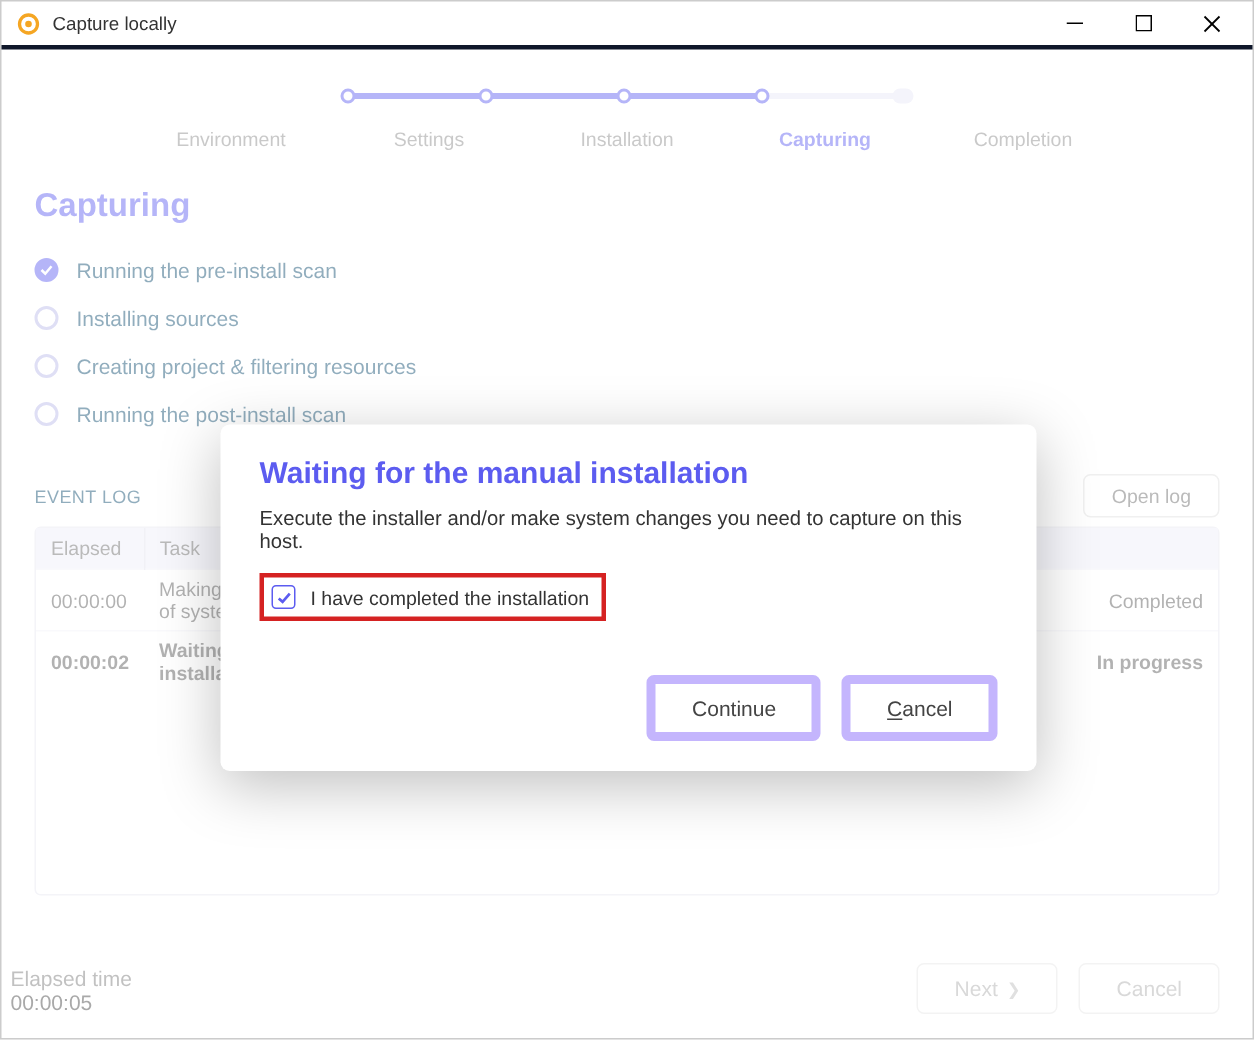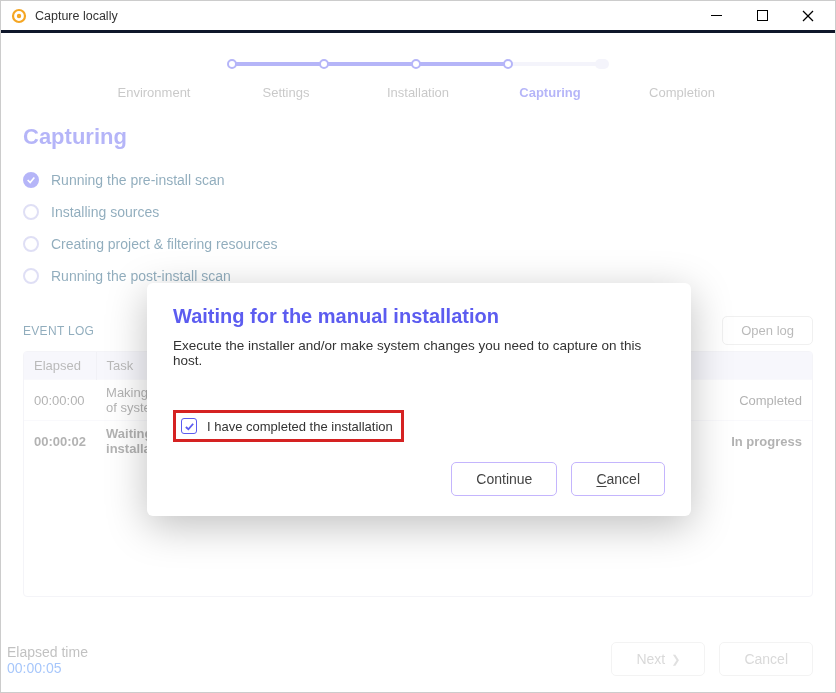--- a/index.html
+++ b/index.html
@@ -106,21 +106,21 @@
       text-align: left; padding: 6px 10px; border-right: 1px solid #e0e0ec;
     }
     .log-table thead th:last-child { border-right: none; }
     .log-table tbody td { padding: 5px 10px; color: #555; border-top: 1px solid #f2f2f8; }
     .log-table tbody tr.bold td { font-weight: 600; }
 
     .footer {
       position: absolute; left: 6px; right: 22px; bottom: 16px;
     }
     .elapsed-label { color: #777; font-size: 14px; }
-    .elapsed-val { color: #3b82f6; font-size: 14px; }
+    .elapsed-val { color: #404040; font-size: 14px; }
     .footer-btns {
       position: absolute; right: 0; bottom: 0; display: flex; gap: 14px;
     }
     .mainbtn {
       padding: 8px 24px; font-size: 14px; color: #aaa;
       background: #fff; border: 1px solid #e5e5e5; border-radius: 5px;
       display: flex; align-items: center; gap: 6px;
     }
     .chev-right { font-size: 11px; color: #bbb; }
 
@@ -140,34 +140,34 @@
       box-shadow: 0 10px 40px rgba(0,0,0,0.25);
       padding: 22px 26px 20px 26px;
       z-index: 10;
     }
     .modal-title { color: #5C5CF0; font-size: 20px; font-weight: 600; margin-bottom: 10px;}
     .modal-sub { font-size: 13.5px; color: #333; margin-bottom: 14px;}
     .chk-hl {
       border: 3px solid #d52222; padding: 5px 8px 5px 5px;
       display: inline-flex; align-items: center;
       margin-bottom: 20px;
-      margin-top: 28px;
     }
     .chkbox {
       width: 16px; height: 16px; border: 1.5px solid #5C5CF0; border-radius: 3px;
       display: inline-flex; align-items: center; justify-content: center;
       margin-right: 10px;
     }
     .chkbox svg { width: 11px; height: 11px; }
     .chk-label { font-size: 13px; color: #333; }
     .modal-btns { display: flex; justify-content: flex-end; gap: 14px; }
     .modal-btns button {
       padding: 8px 24px; font-size: 14px; color: #444;
-      background: #fff; border: 1px solid #c4b5fd; border-radius: 5px;
+      background: #fff; border: 6px solid #c4b5fd; border-radius: 5px;
       cursor: pointer;
+      margin-top: 16px;
     }
     .modal-btns .cancel span { text-decoration: underline; text-underline-offset: 2px; }
     .modal-btns .cancel span.rest { text-decoration: none; }
 
     th.col-elapsed { width: 72px; }
     th.col-task { width: 190px; }
   </style>
 </head>
 <body>
 

